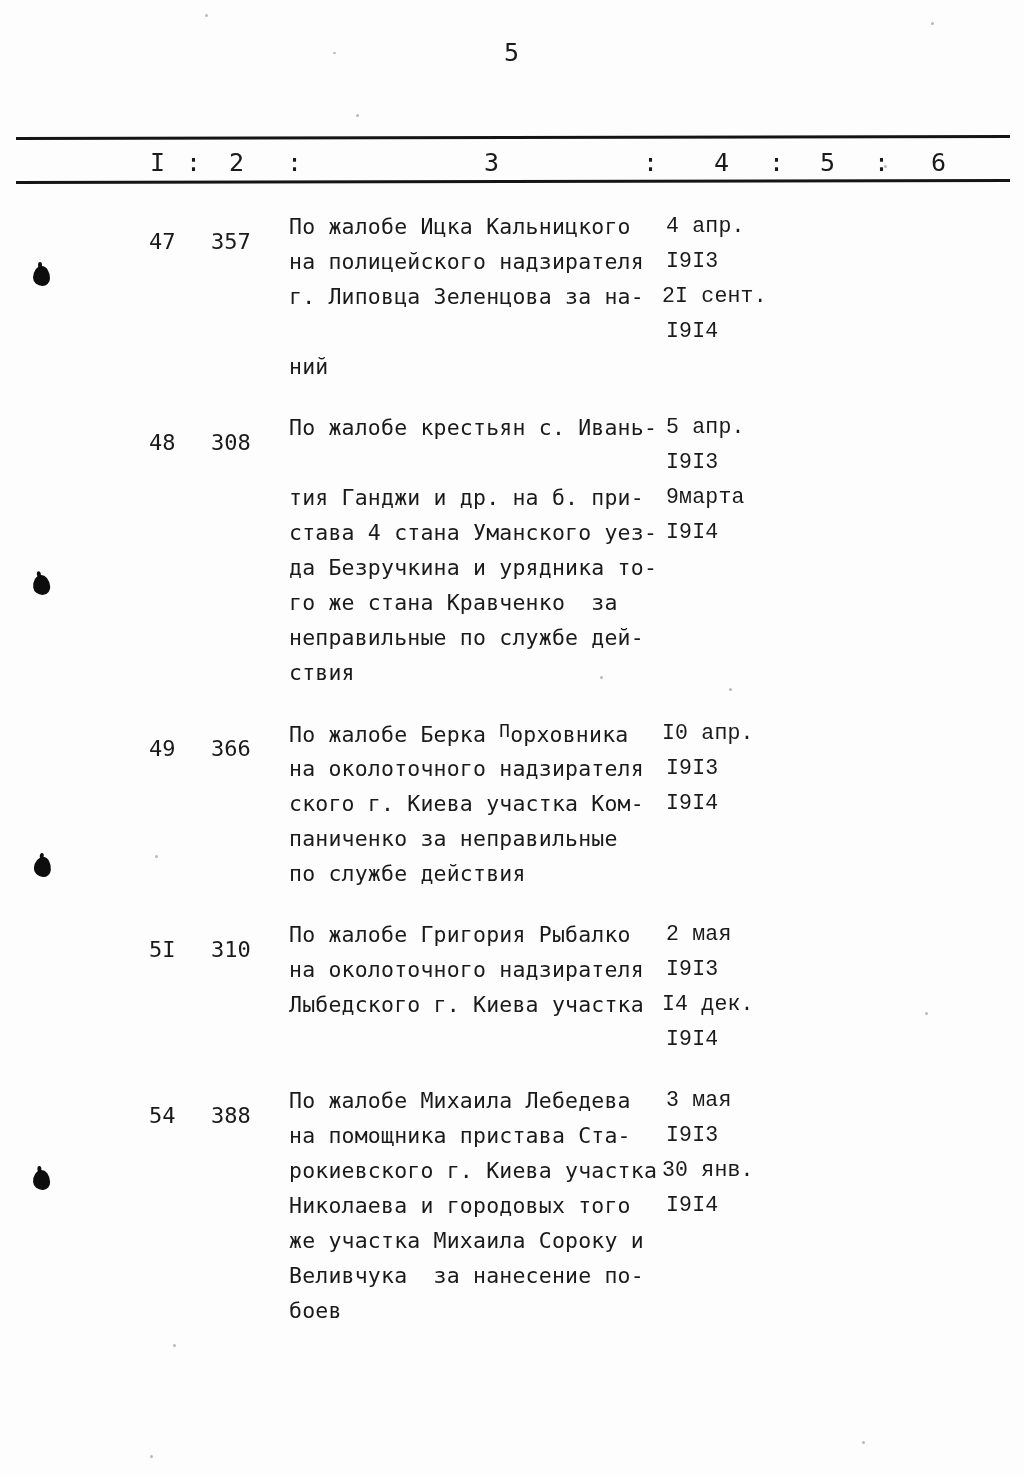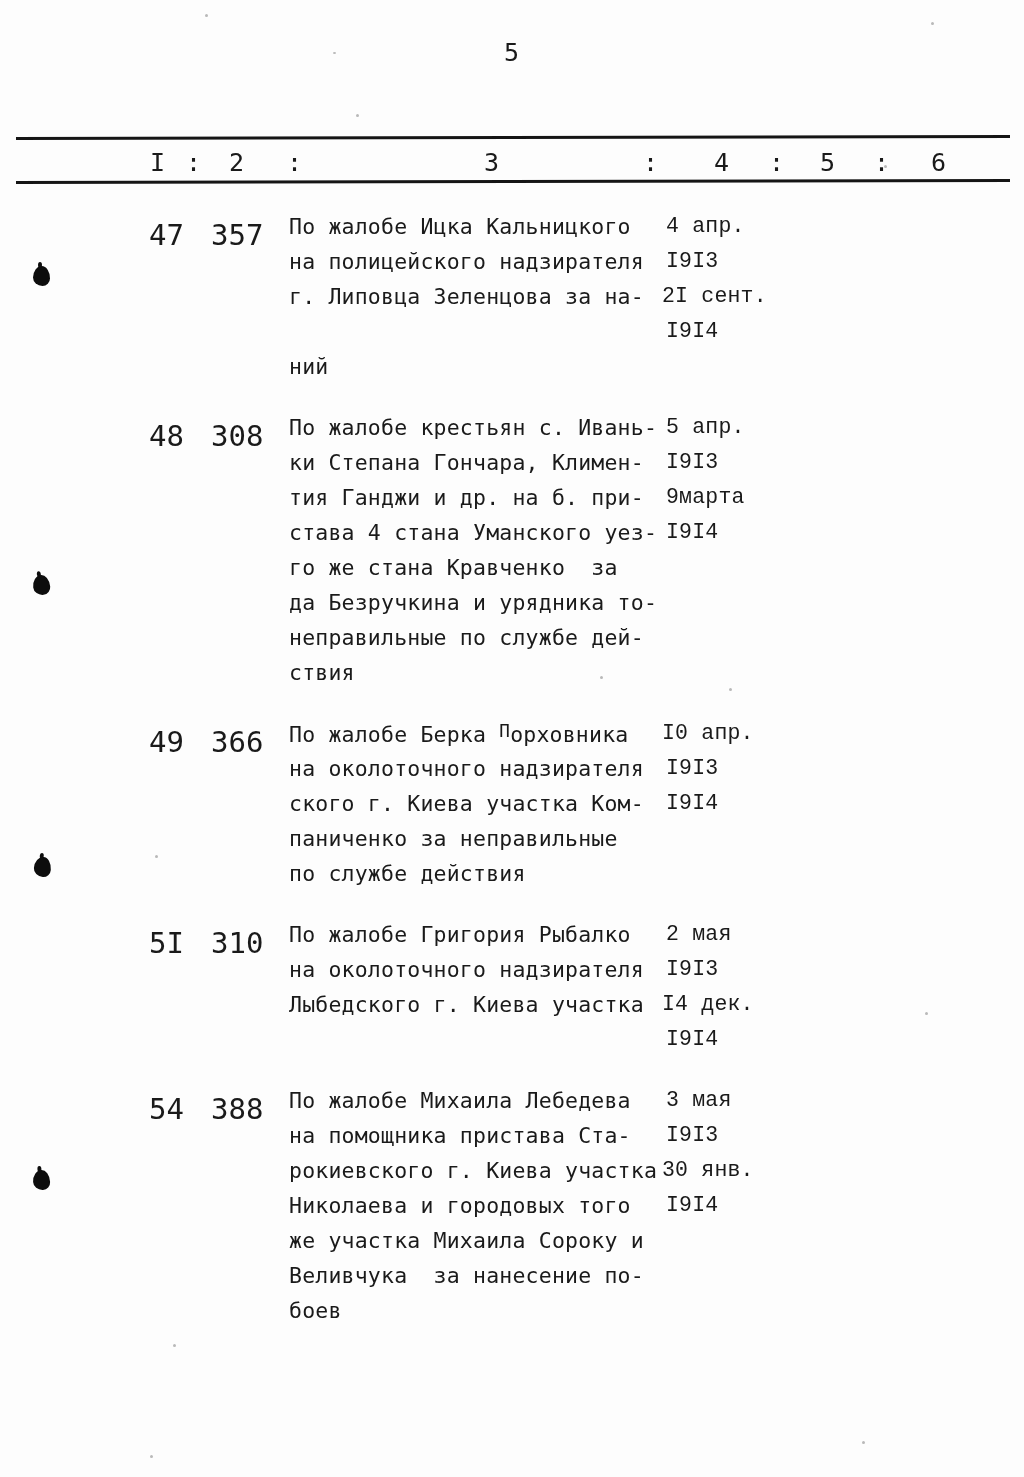--- a/index.html
+++ b/index.html
@@ -83,22 +83,22 @@
   }
   .entry-line {
     position: relative;
     height: 35px;
     white-space: pre;
     font-size: 21.5px;
   }
   .col-no,
   .col-file {
     position: absolute;
-    top: 4px;
-    font-size: 29px;
+    top: 15px;
+    font-size: 22px;
     white-space: pre;
   }
   .col-no   { left: 149px; }
   .col-file { left: 211px; }
   .col-text {
     position: absolute;
     left: 289px;
     top: 0;
     font-size: 21.5px;
     white-space: pre;
@@ -180,25 +180,25 @@
   <div id="entries">
       <div class="entry">
         <div class="entry-line"><span class="col-no">47</span><span class="col-file">357</span><span class="col-text">По жалобе Ицка Кальницкого</span><span class="col-date">4 апр.</span></div>
         <div class="entry-line"><span class="col-text">на полицейского надзирателя</span><span class="col-date">I9I3</span></div>
         <div class="entry-line"><span class="col-text">г. Липовца Зеленцова за на-</span><span class="col-date date-tight">2I сент.</span></div>
         <div class="entry-line"><span class="col-date">I9I4</span></div>
         <div class="entry-line"><span class="col-text">ний</span></div>
       </div>
       <div class="entry">
         <div class="entry-line"><span class="col-no">48</span><span class="col-file">308</span><span class="col-text">По жалобе крестьян с. Ивань-</span><span class="col-date">5 апр.</span></div>
-        <div class="entry-line"><span class="col-text">ки Степана Гончара, Климен-</span><span class="col-date">I9I3</span></div>
+        <div class="entry-line"><span class="col-date">I9I3</span></div>
         <div class="entry-line"><span class="col-text">тия Ганджи и др. на б. при-</span><span class="col-date">9марта</span></div>
         <div class="entry-line"><span class="col-text">става 4 стана Уманского уез-</span><span class="col-date">I9I4</span></div>
+        <div class="entry-line"><span class="col-text">да Безручкина и урядника то-</span></div>
         <div class="entry-line"><span class="col-text">го же стана Кравченко  за</span></div>
-        <div class="entry-line"><span class="col-text">да Безручкина и урядника то-</span></div>
         <div class="entry-line"><span class="col-text">неправильные по службе дей-</span></div>
         <div class="entry-line"><span class="col-text">ствия</span></div>
       </div>
       <div class="entry">
         <div class="entry-line"><span class="col-no">49</span><span class="col-file">366</span><span class="col-text">По жалобе Берка <span class="raised">П</span>орховника</span><span class="col-date date-tight">I0 апр.</span></div>
         <div class="entry-line"><span class="col-text">на околоточного надзирателя</span><span class="col-date">I9I3</span></div>
         <div class="entry-line"><span class="col-text">ского г. Киева участка Ком-</span><span class="col-date">I9I4</span></div>
         <div class="entry-line"><span class="col-text">паниченко за неправильные</span></div>
         <div class="entry-line"><span class="col-text">по службе действия</span></div>
       </div>

